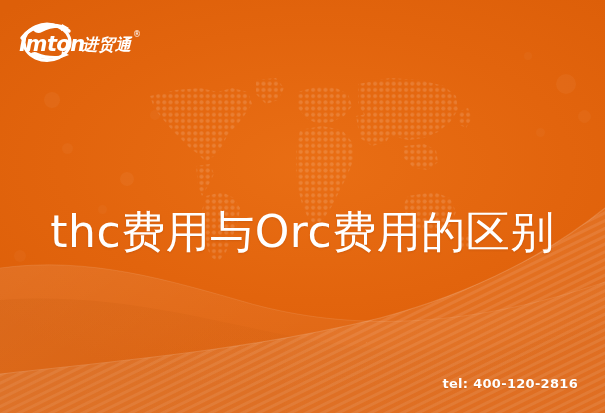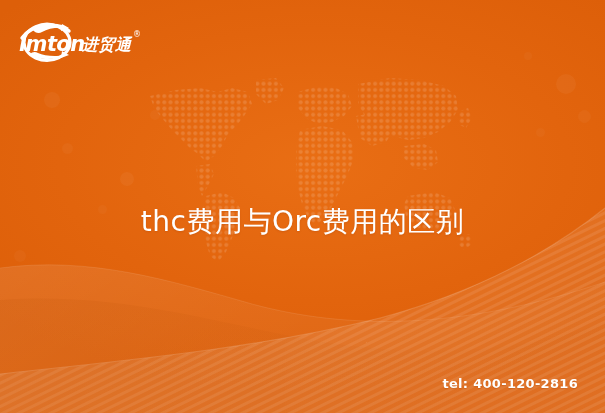--- a/index.html
+++ b/index.html
@@ -70,21 +70,21 @@
   .logo svg { display: block; }
 
   
   .title {
     position: absolute;
     left: 0;
     right: 0;
     top: 172px;
     text-align: center;
     color: #ffffff;
-    font-size: 28px;
+    font-size: 44px;
     line-height: 62px;
     letter-spacing: 0.5px;
     font-weight: 400;
     font-family: "DejaVu Sans", "Liberation Sans", sans-serif;
     white-space: nowrap;
     text-shadow: 0 1px 2px rgba(120,45,0,0.18);
   }
 
   
   .phone {

